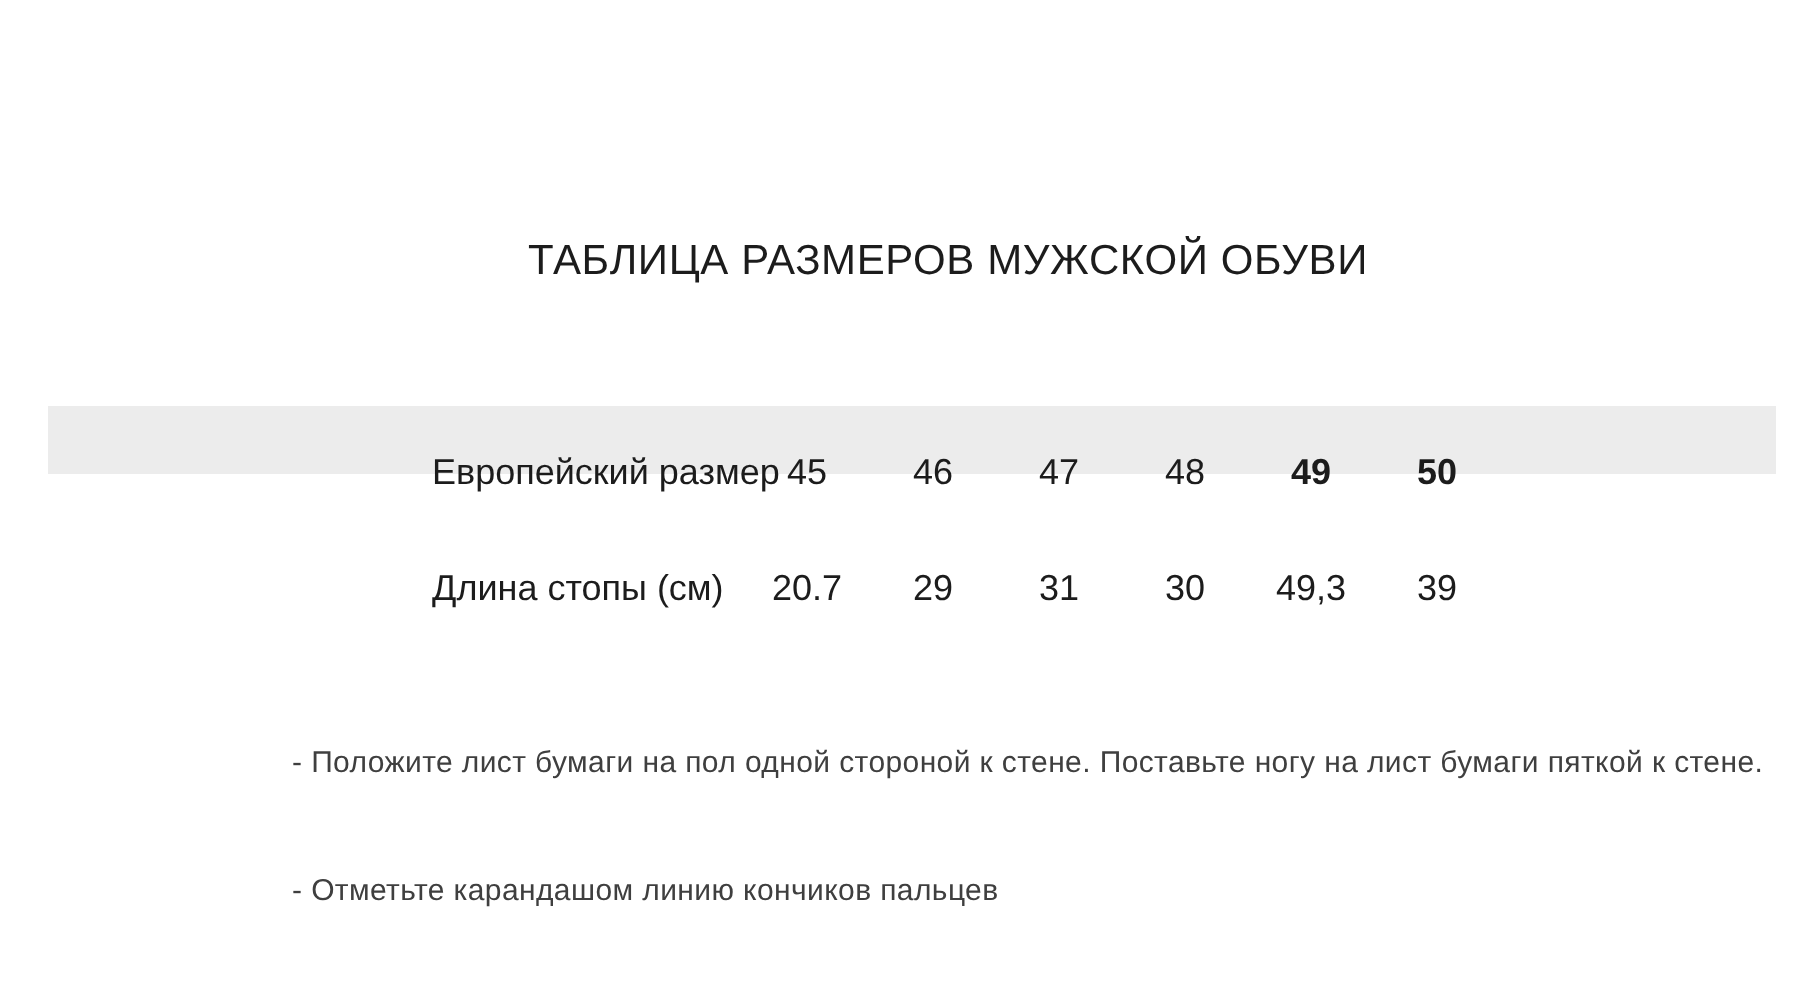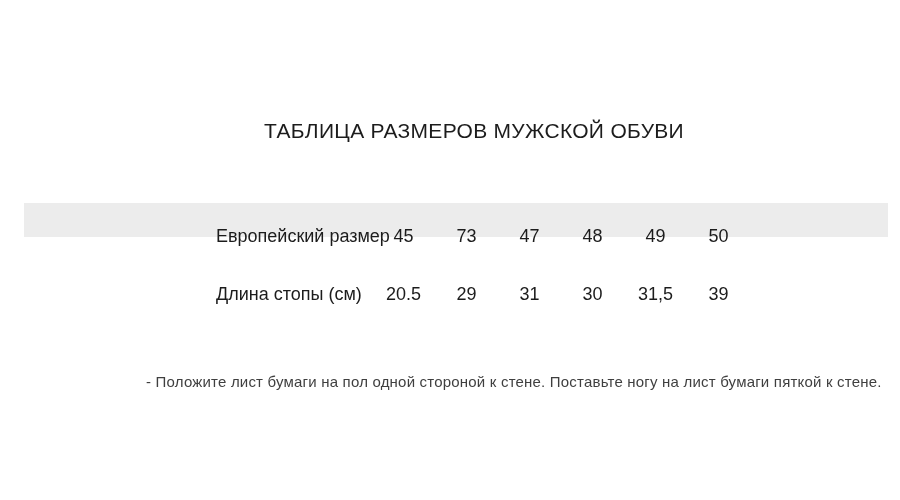--- a/index.html
+++ b/index.html
@@ -42,21 +42,21 @@
     font-size: 18px;
     color: #1c1c1c;
   }
   .table-row.row-sizes  { top: 179px; height: 34px; }
   .table-row.row-length { top: 237px; height: 36px; }
   .cell {
     text-align: center;
     white-space: nowrap;
     line-height: 1;
   }
-  .cell.bold { font-weight: 400; }
+  .cell.bold { font-weight: 700; }
   .instructions {
     position: absolute;
     left: 98px;
     top: 326px;
     font-size: 15px;
     line-height: 16px;
     letter-spacing: 0.2px;
     color: #3f3f3f;
   }
   .instruction-line {
@@ -69,34 +69,35 @@
 
 <div class="page">
 
   <div class="title">ТАБЛИЦА РАЗМЕРОВ МУЖСКОЙ ОБУВИ</div>
 
   <div class="header-band"></div>
 
   <div class="table-row row-sizes">
     <div class="cell">Европейский размер</div>
     <div class="cell">45</div>
-    <div class="cell">73</div>
+    <div class="cell">46</div>
     <div class="cell">47</div>
     <div class="cell">48</div>
     <div class="cell bold">49</div>
     <div class="cell bold">50</div>
   </div>
 
   <div class="table-row row-length">
     <div class="cell">Длина стопы (см)</div>
-    <div class="cell">20.5</div>
+    <div class="cell">20.7</div>
     <div class="cell">29</div>
     <div class="cell">31</div>
     <div class="cell">30</div>
-    <div class="cell">31,5</div>
+    <div class="cell">49,3</div>
     <div class="cell">39</div>
   </div>
 
   <div class="instructions">
     <div class="instruction-line">- Положите лист бумаги на пол одной стороной к стене. Поставьте ногу на лист бумаги пяткой к стене.</div>
+    <div class="instruction-line">- Отметьте карандашом линию кончиков пальцев</div>
   </div>
 
 </div>
 
 </body></html>

